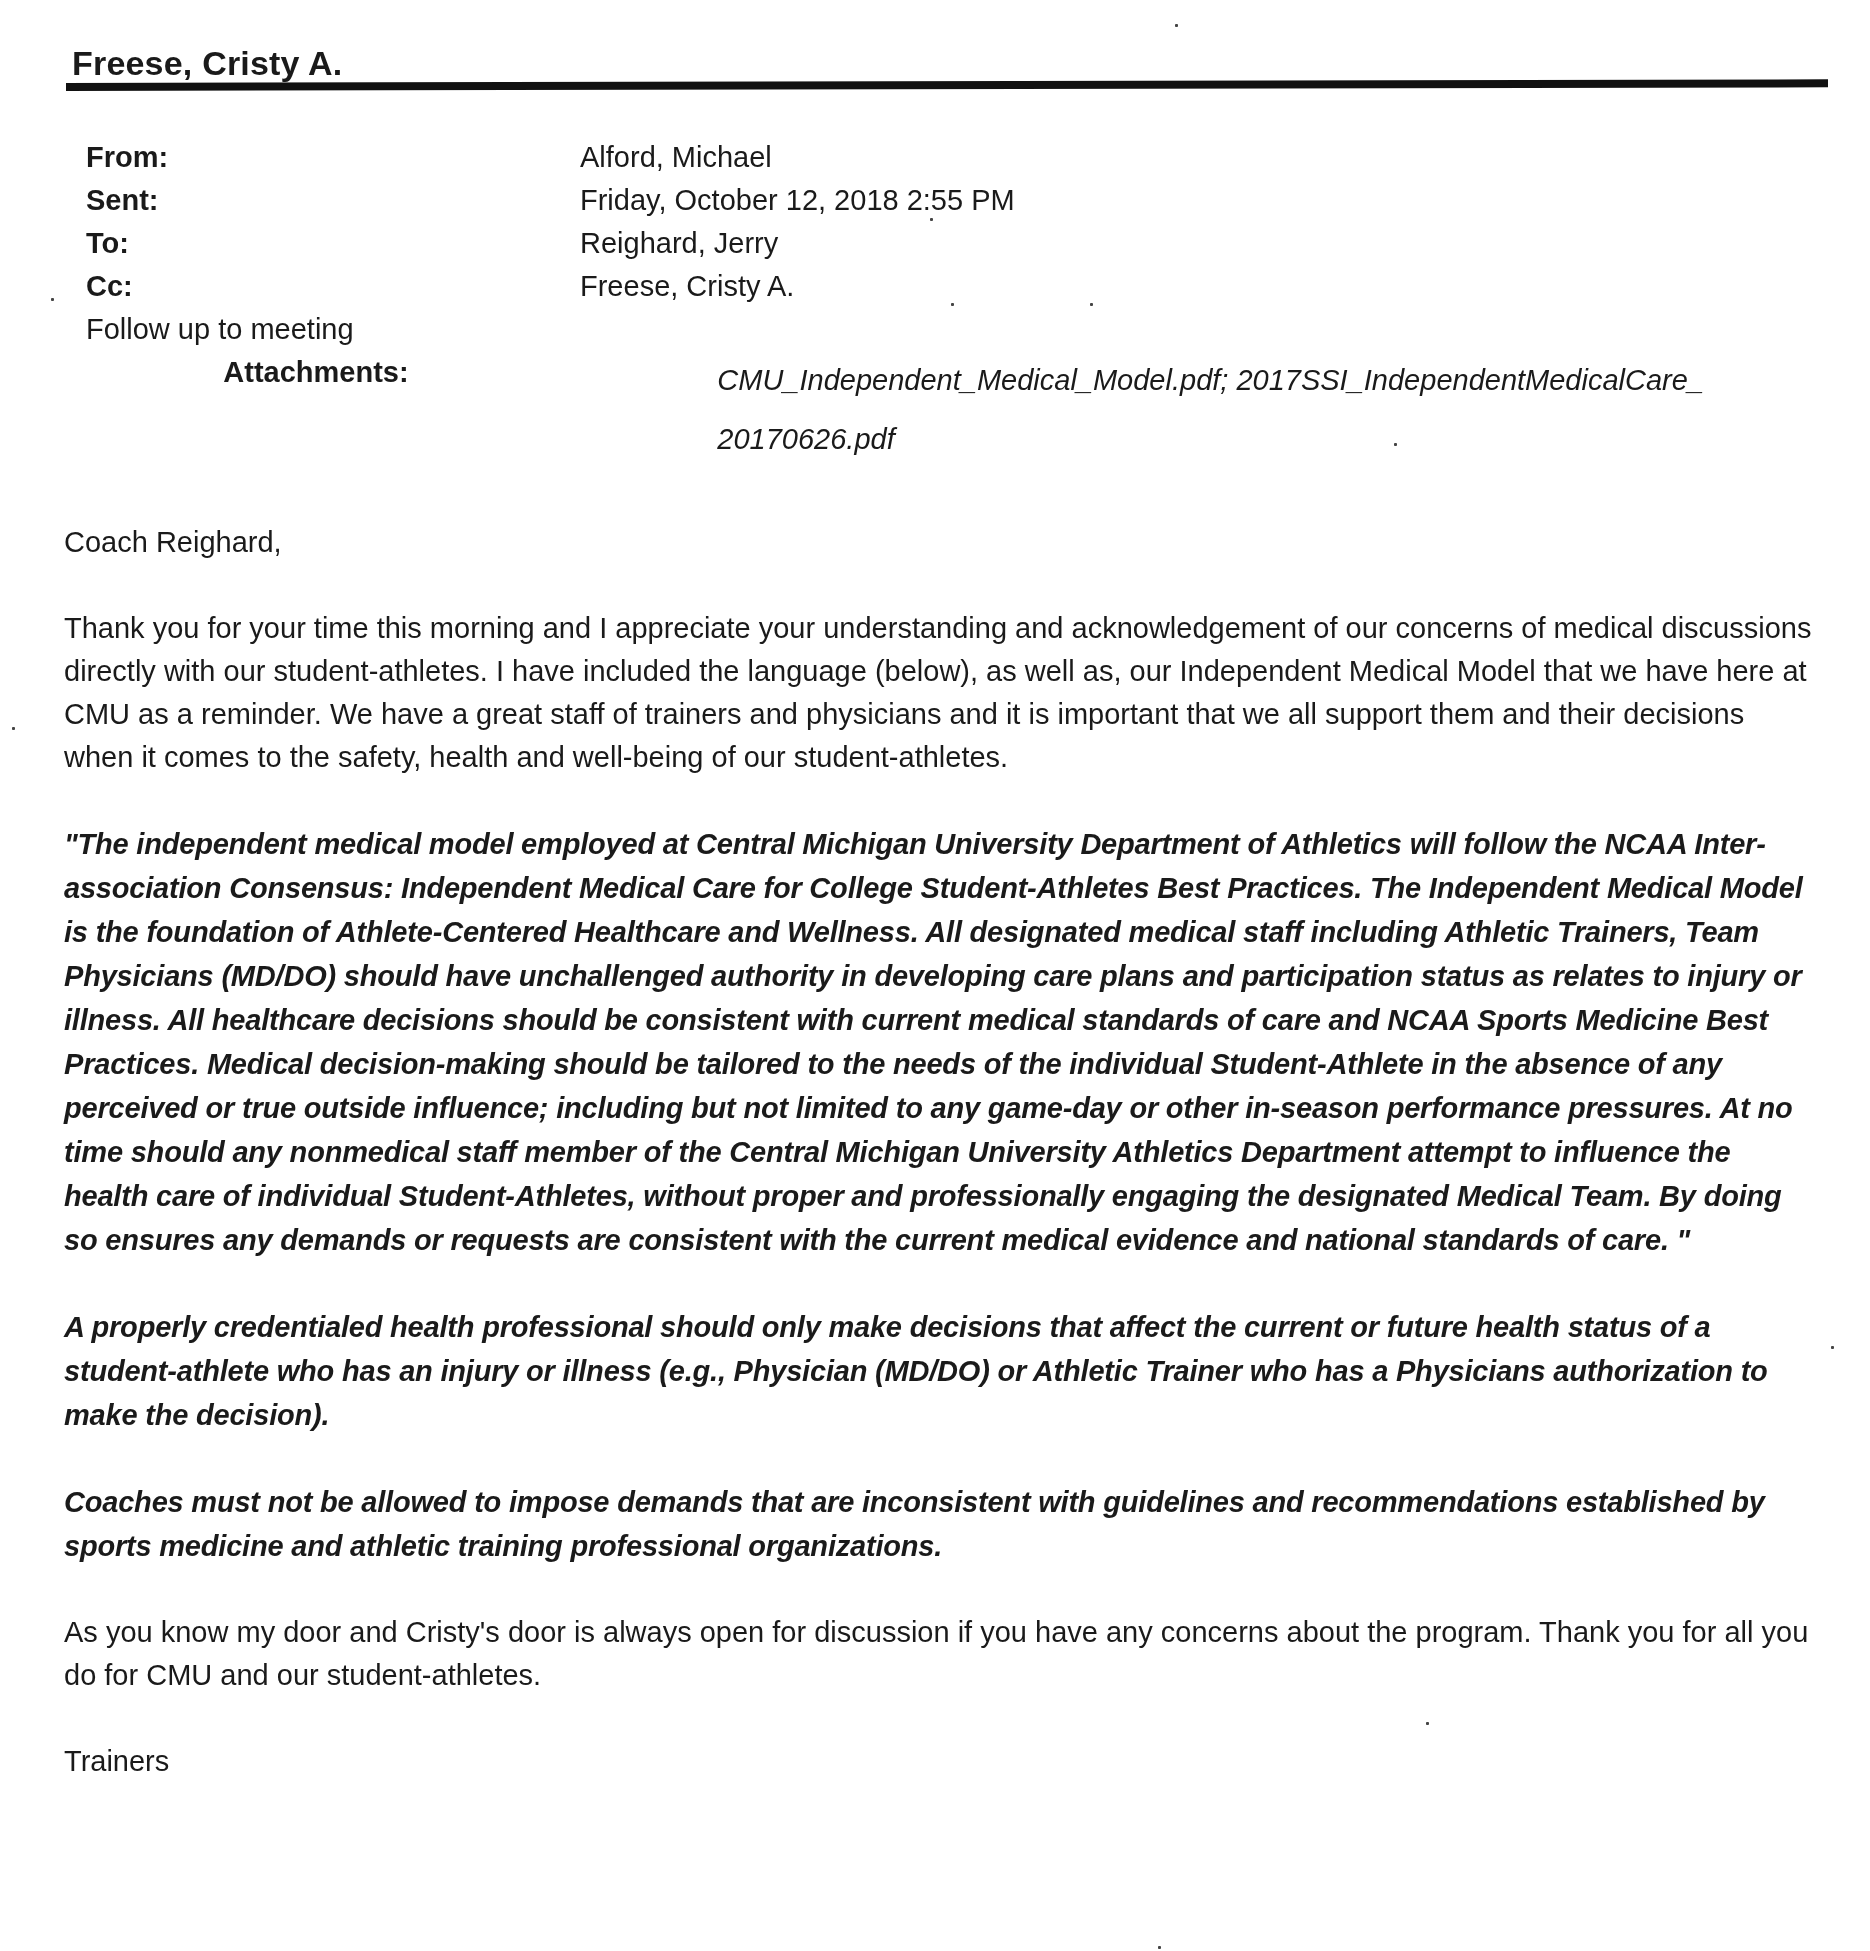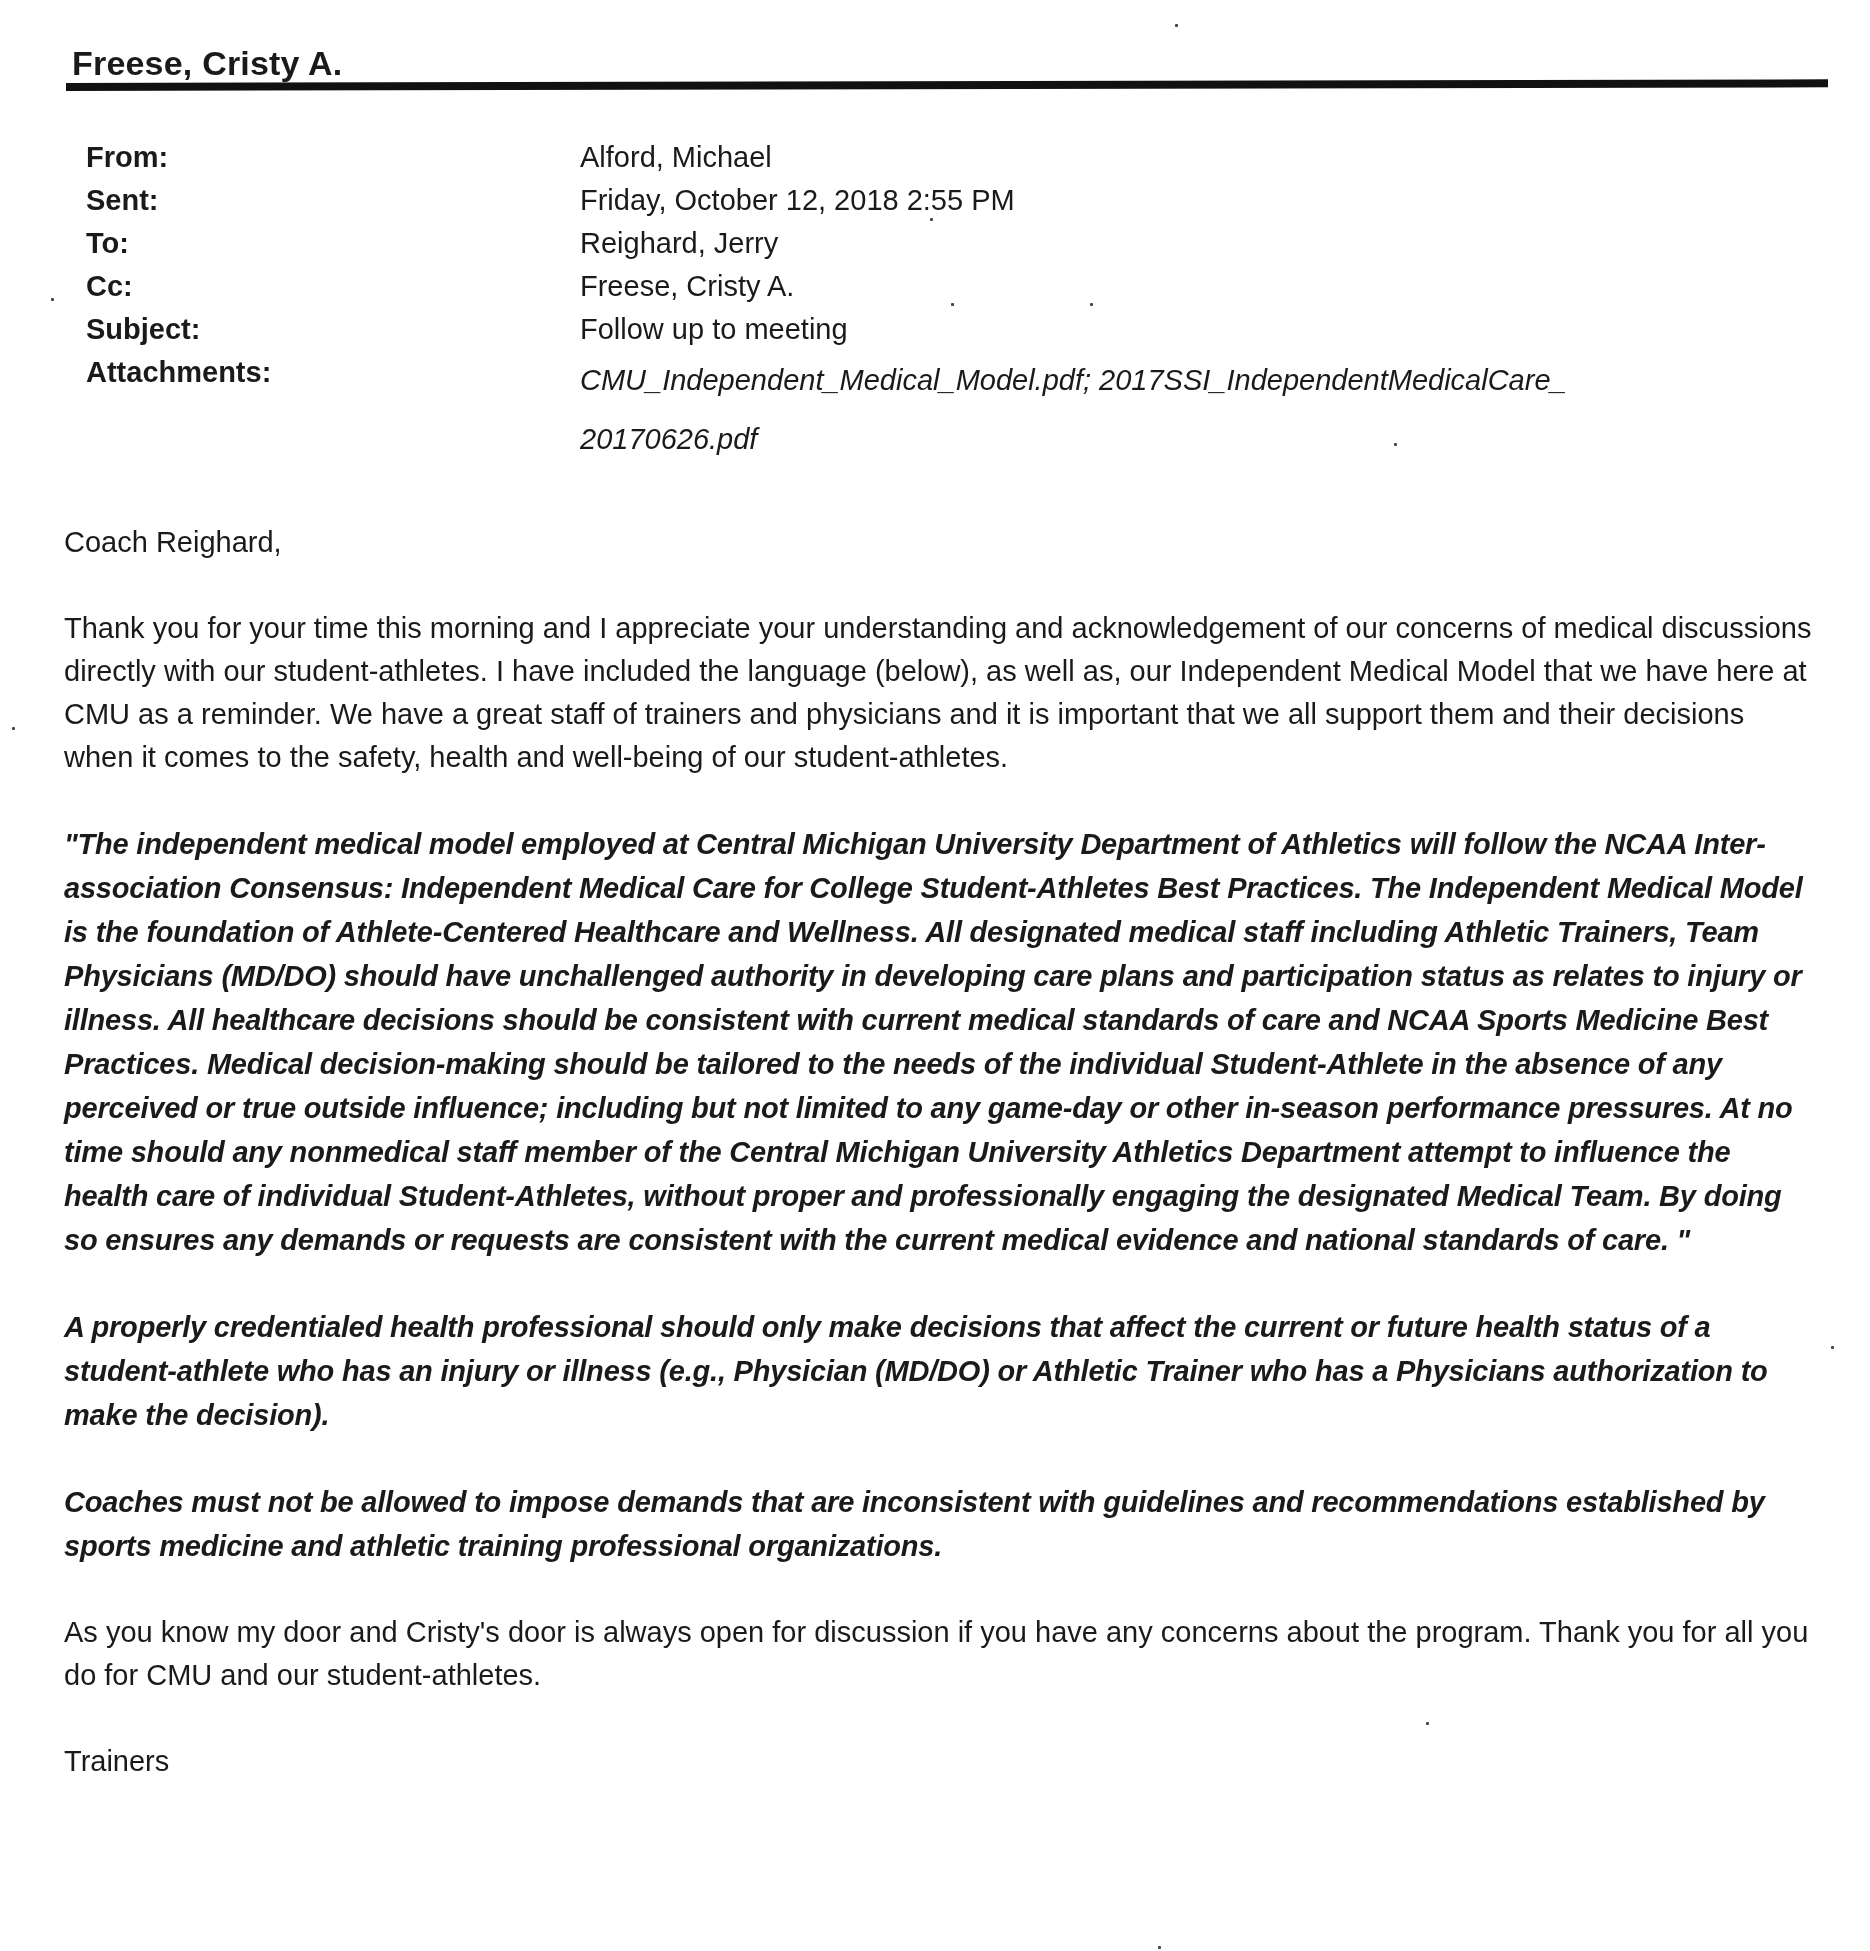--- a/index.html
+++ b/index.html
@@ -112,24 +112,23 @@
     </div>
     <div class="header-row">
       <div class="header-label">To:</div>
       <div class="header-value">Reighard, Jerry</div>
     </div>
     <div class="header-row">
       <div class="header-label">Cc:</div>
       <div class="header-value">Freese, Cristy A.</div>
     </div>
     <div class="header-row">
-      <div class="header-label">Subject:</div>
       <div class="header-value">Follow up to meeting</div>
     </div>
-    <div class="header-row" style="height:auto;">
+    <div class="header-row" style="height:auto;justify-content:flex-end;">
       <div class="header-label">Attachments:</div>
       <div class="header-value attach-value">CMU_Independent_Medical_Model.pdf; 2017SSI_IndependentMedicalCare_
 20170626.pdf</div>
     </div>
   </div>
 
   <div class="body">
     <p class="salutation">Coach Reighard,</p>
     <div class="gap-sm"></div>
     <p>Thank you for your time this morning and I appreciate your understanding and acknowledgement of our concerns of medical discussions directly with our student-athletes.  I have included the language (below), as well as, our Independent Medical Model that we have here at CMU as a reminder.  We have a great staff of trainers and physicians and it is important that we all support them and their decisions when it comes to the safety, health and well-being of our student-athletes.</p>

